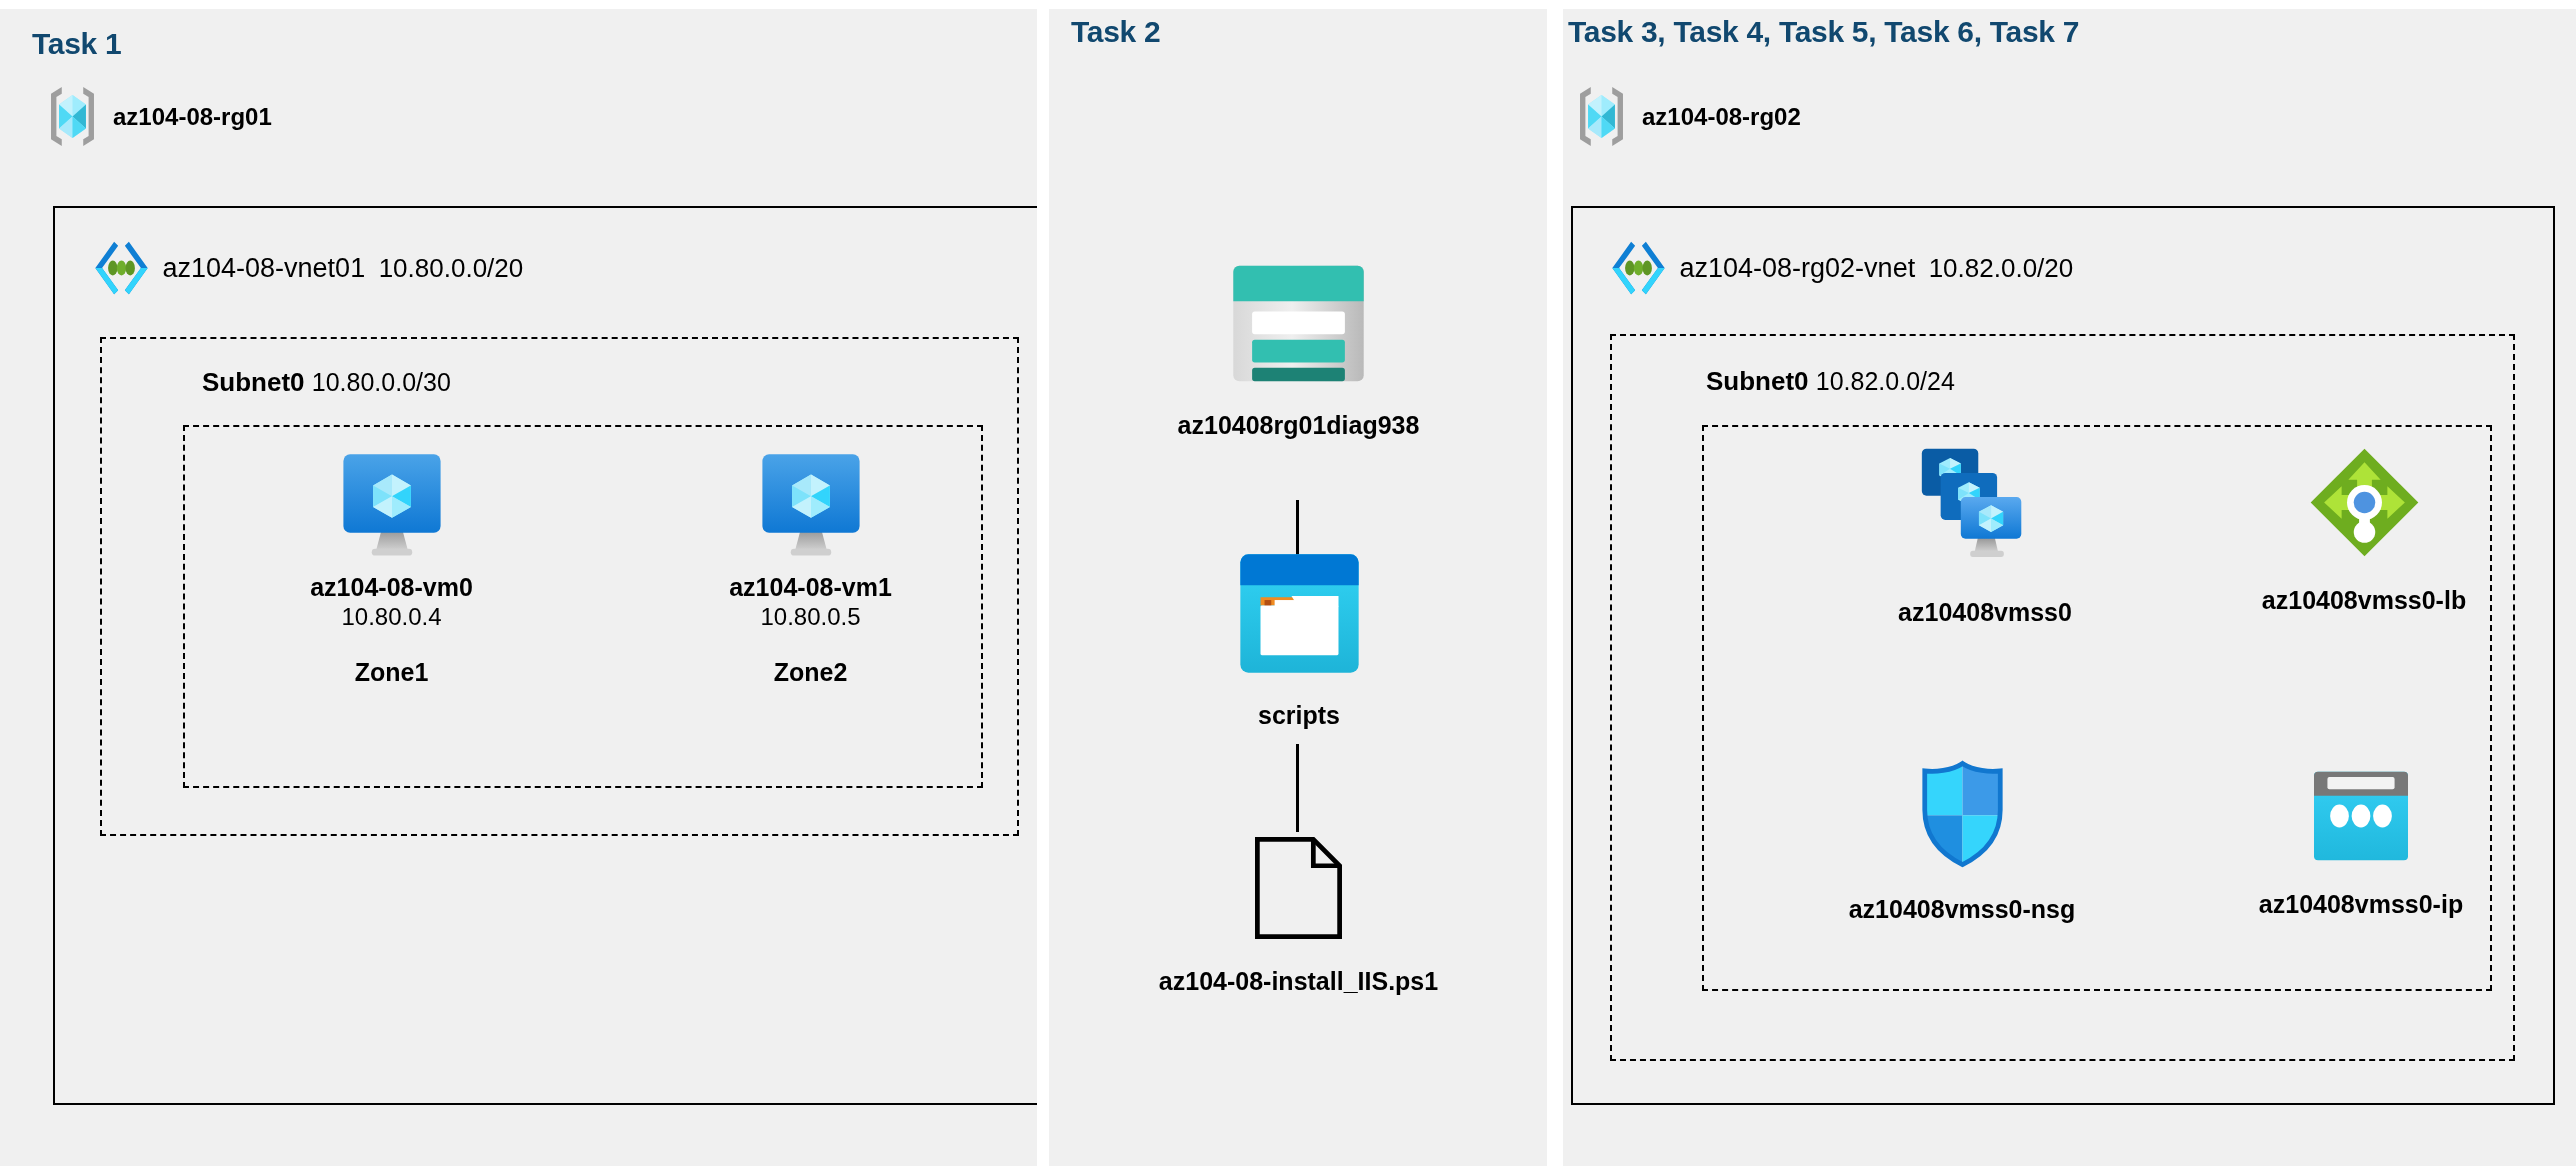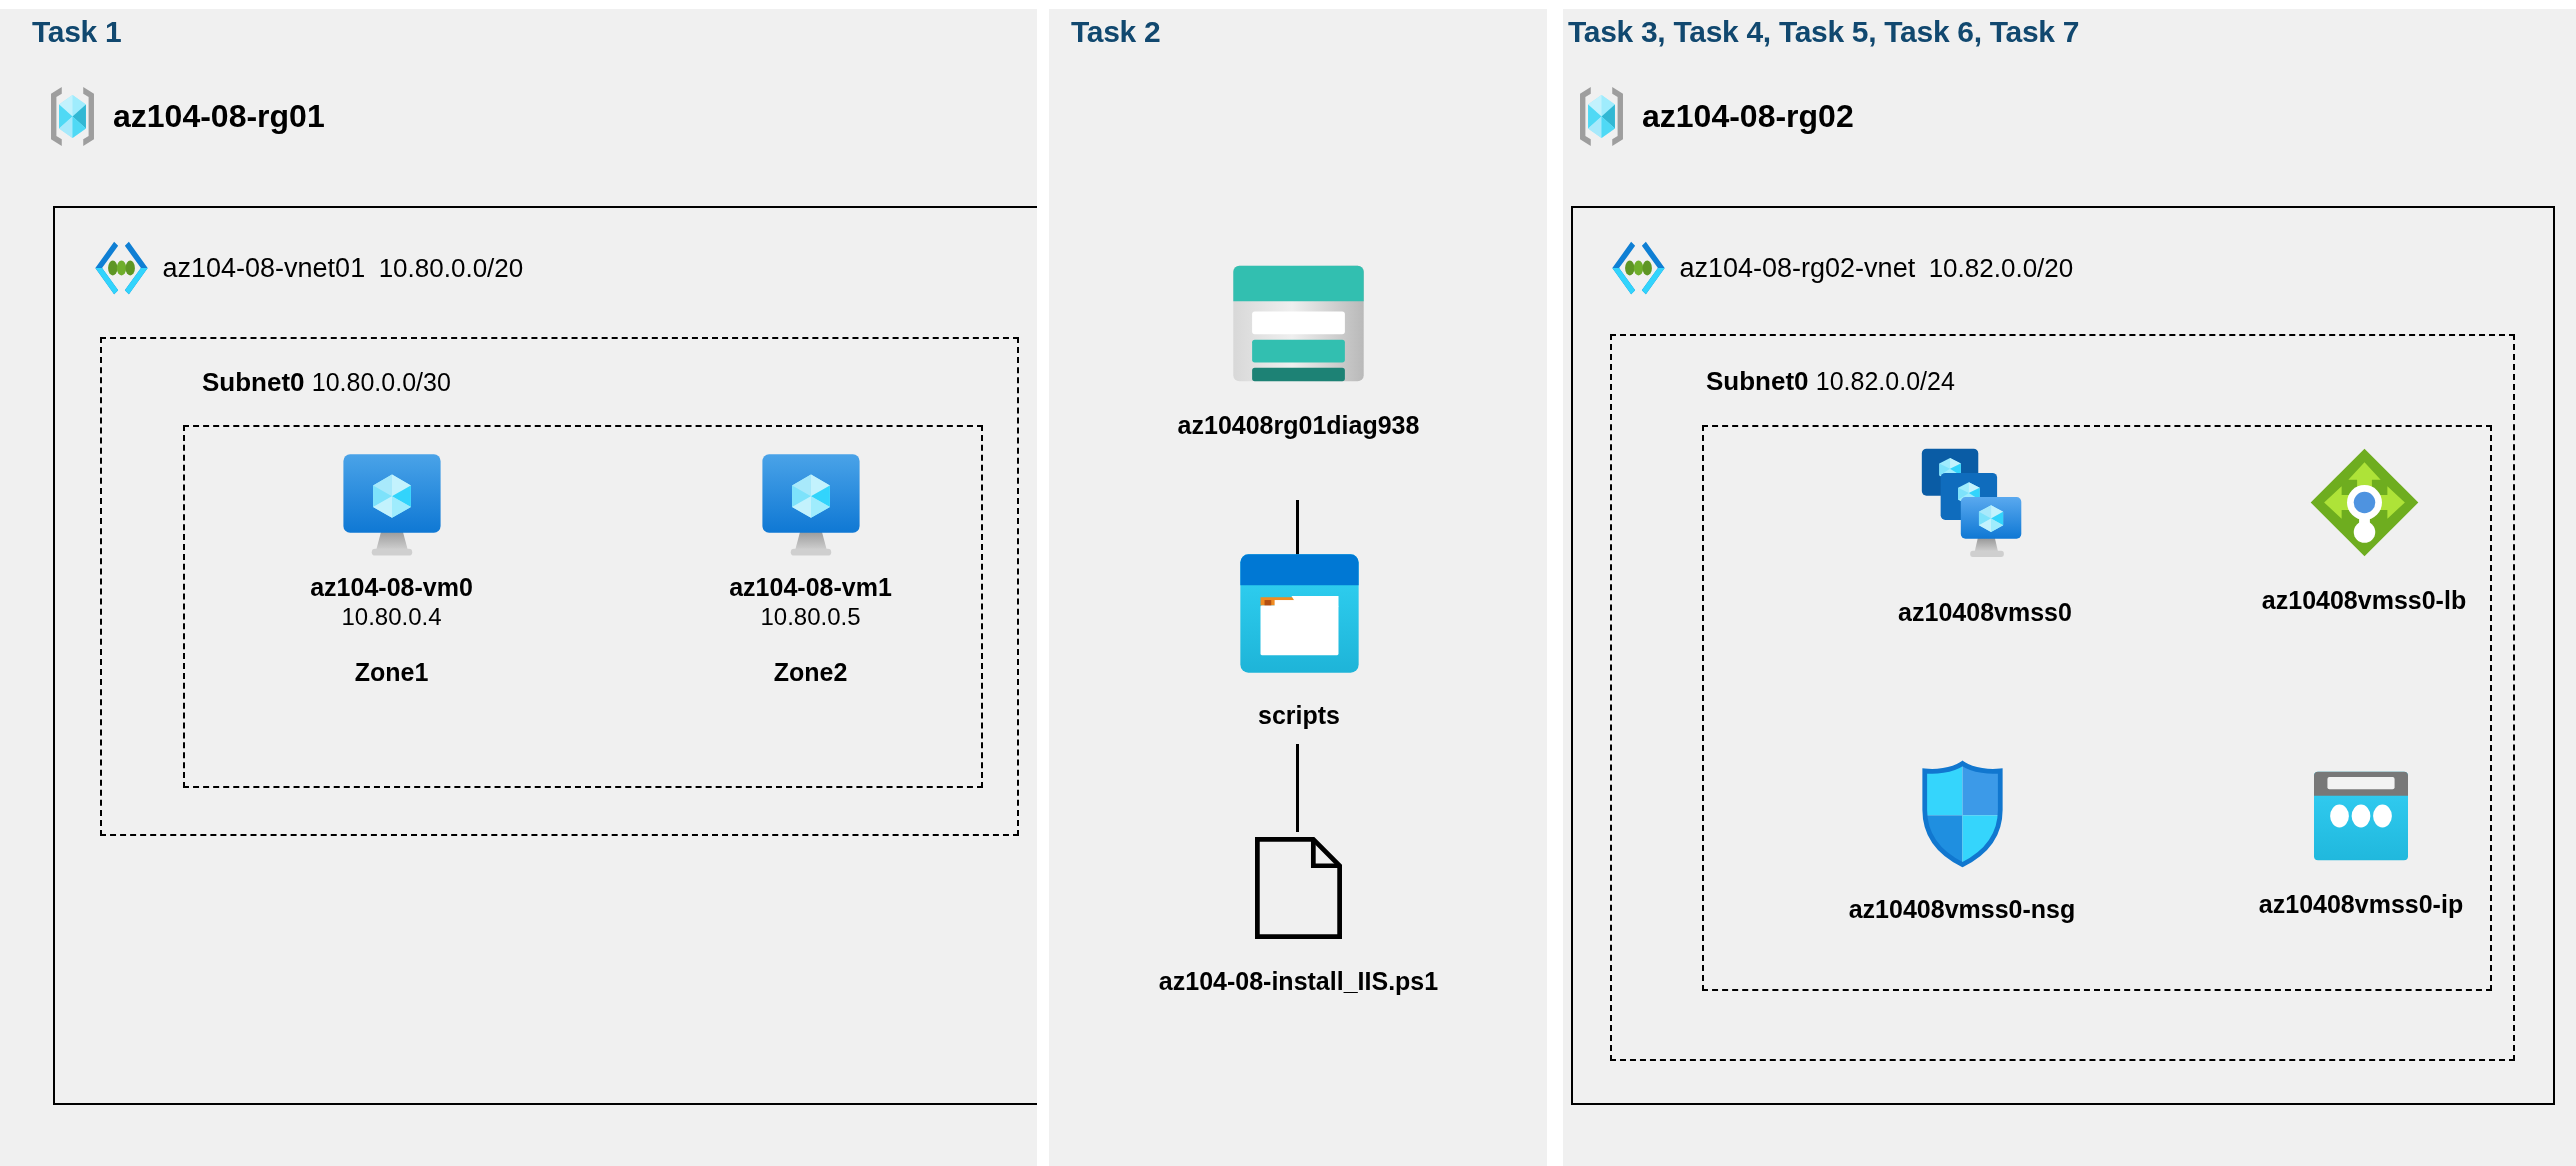--- a/index.html
+++ b/index.html
@@ -25,35 +25,35 @@
   #panel-task3 { left: 1563px; top: 9.4px;  width: 1013px; height: 1157px; }
 
   .task-heading {
     position: absolute;
     color: #11486f;
     font-weight: bold;
     font-size: 30px;
     letter-spacing: -0.3px;
     white-space: nowrap;
   }
-  #heading-task1 { left: 32px;   top: 15px; }
+  #heading-task1 { left: 32px;   top: 27px; }
   #heading-task2 { left: 1071px; top: 15px; }
   #heading-task3 { left: 1568px; top: 15px; }
 
   
   .rg-row {
     position: absolute;
     display: flex;
     align-items: center;
     gap: 15px;
   }
   #rg-row-01 { left: 47px;   top: 84px; }
   #rg-row-02 { left: 1576px; top: 84px; }
   .rg-label {
-    font-size: 32px;
+    font-size: 24px;
     font-weight: bold;
     color: #000000;
     white-space: nowrap;
   }
 
   
   .solid-box {
     position: absolute;
     border: 2.7px solid #000000;
     background: #f0f0f0;

